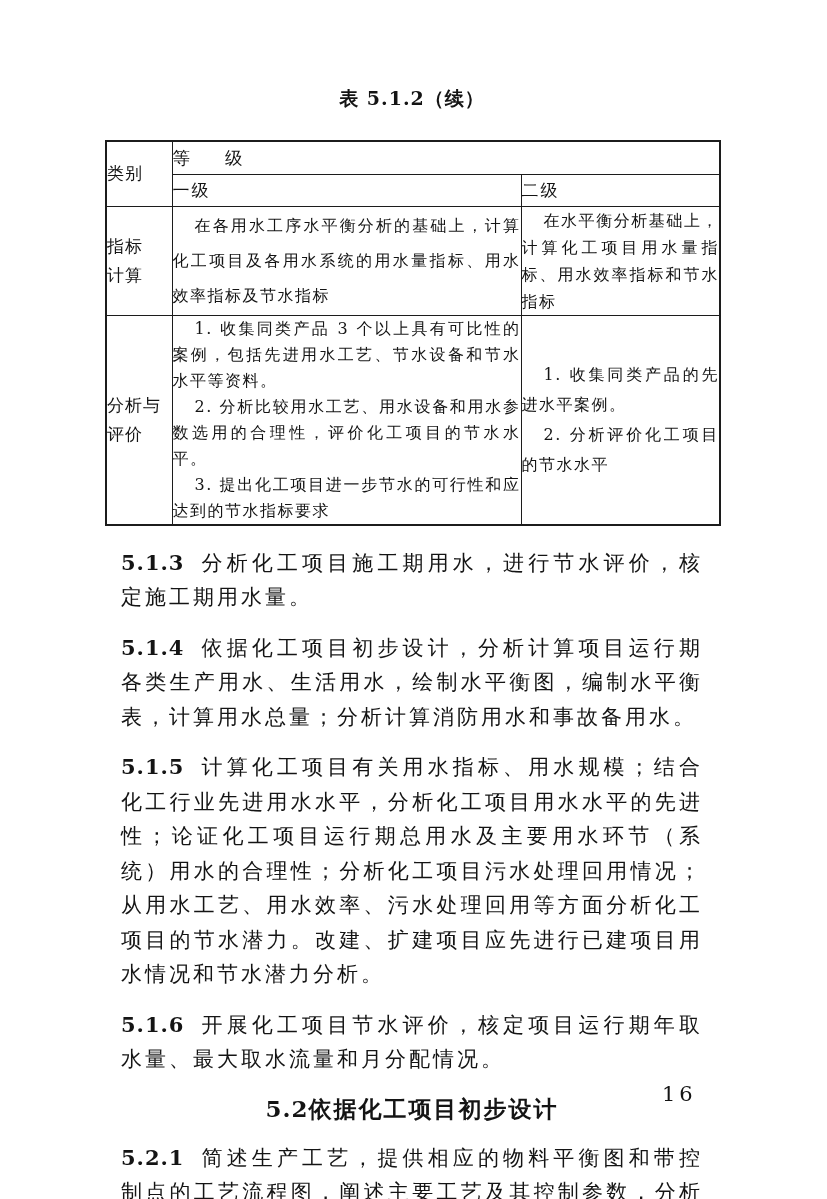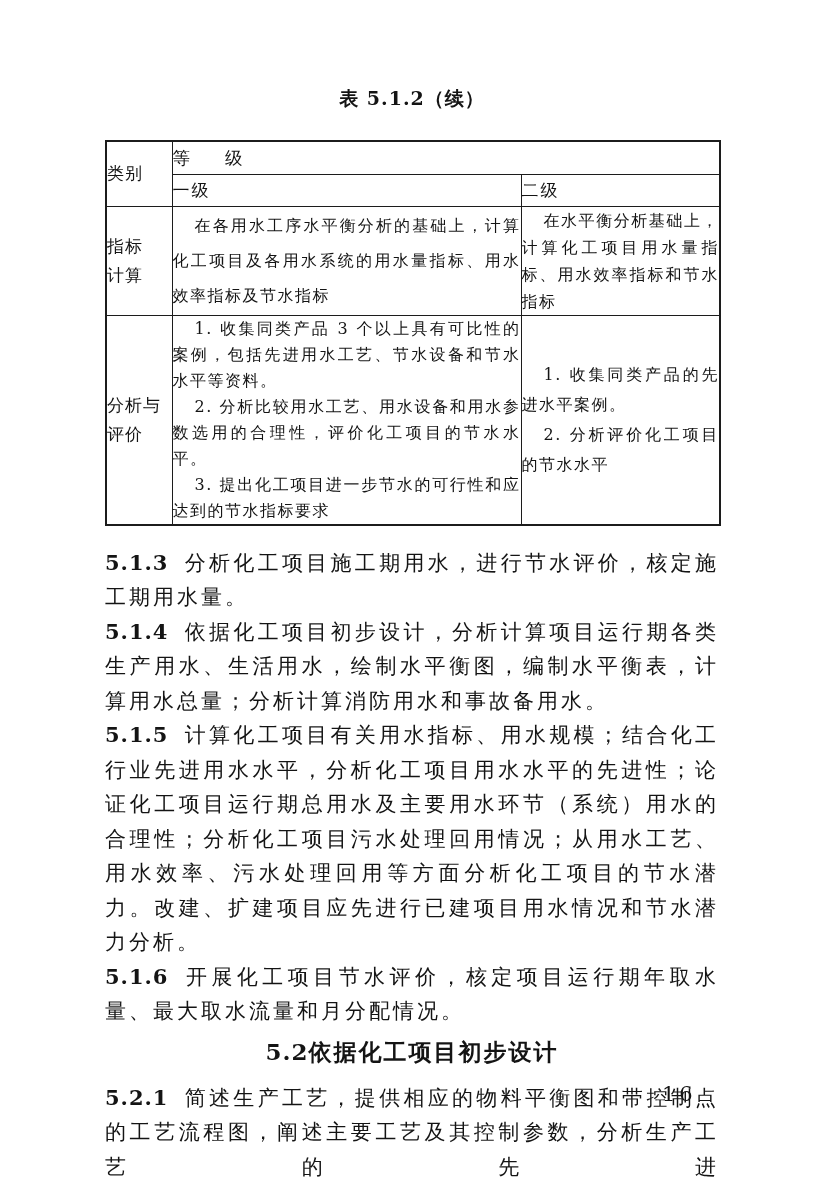--- a/index.html
+++ b/index.html
@@ -66,21 +66,21 @@
     text-indent: 22px;
   }
   .lh-row1-g1 { line-height: 35px; }
   .lh-row1-g2 { line-height: 27px; }
   .lh-row2-g1 { line-height: 26px; }
   .lh-row2-g2 { line-height: 30px; }
 
   
   .paragraphs { margin-top: 20px; }
   .para {
-    margin: 0;
+    margin: 16px;
     font-size: 21px;
     line-height: 34.5px;
     letter-spacing: 3px;
     text-align: justify;
   }
   .para .num {
     font-weight: bold;
     letter-spacing: 1px;
     margin-right: 16px;
   }

